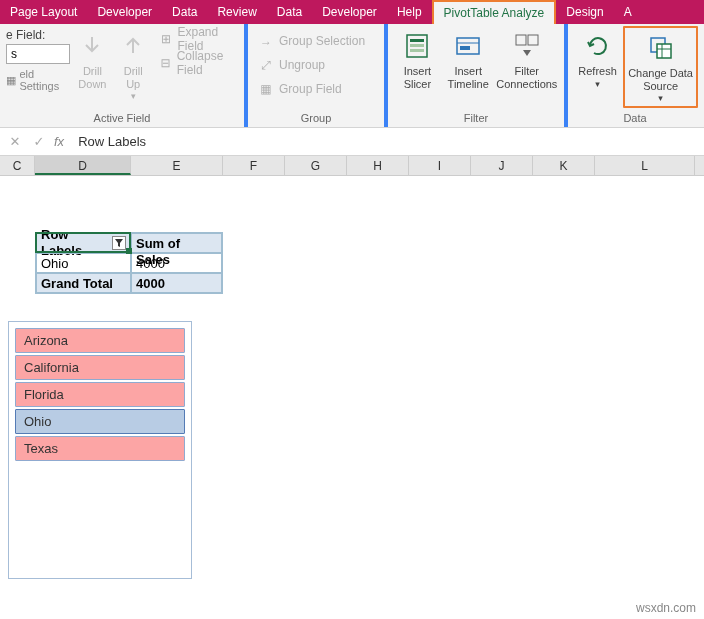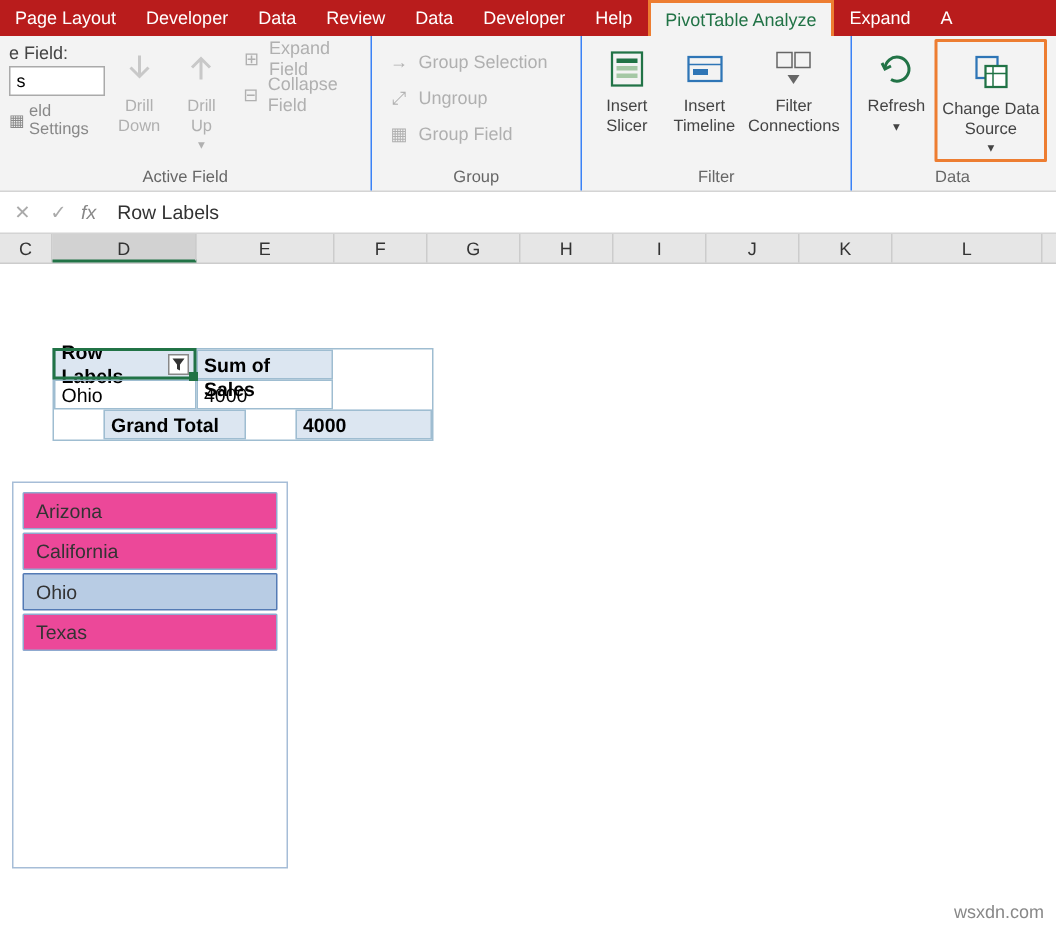--- a/index.html
+++ b/index.html
@@ -1,25 +1,25 @@
 <!DOCTYPE html>
 <html><head>
 <meta charset="utf-8">
 <style>
 * { box-sizing: border-box; margin: 0; padding: 0; font-family: "Segoe UI", Arial, sans-serif; }
 body { background: #fff; width: 704px; height: 619px; overflow: hidden; position: relative; font-size: 12px; }
 
 
-.tabs { display: flex; background: #b91c1c; color: #fff; height: 24px; align-items: center; font-size: 12px; }
+.tabs { display: flex; background: #be185d; color: #fff; height: 24px; align-items: center; font-size: 12px; }
 .tab { padding: 0 10px; height: 24px; display: flex; align-items: center; cursor: pointer; }
 .tab.active { background: #f3f3f3; color: #217346; border: 2px solid #ed7d31; border-bottom: none; font-weight: 500; }
 
 
 .ribbon { background: #f3f3f3; border-bottom: 1px solid #d4d4d4; height: 104px; display: flex; }
-.group { border-right: 1px solid #3b82f6; display: flex; flex-direction: column; justify-content: space-between; padding: 2px 4px 0 4px; }
+.group { border-right: 4px solid #3b82f6; display: flex; flex-direction: column; justify-content: space-between; padding: 2px 4px 0 4px; }
 .group-content { display: flex; align-items: flex-start; flex: 1; }
 .group-label { text-align: center; font-size: 11px; color: #666; padding: 2px 0 3px 0; }
 
 .btn-lg { display: flex; flex-direction: column; align-items: center; justify-content: flex-start; width: 52px; height: 82px; padding-top: 4px; color: #444; font-size: 11px; text-align: center; line-height: 1.15; cursor: pointer; }
 .btn-lg.disabled { color: #b0b0b0; }
 .btn-lg .icon { width: 32px; height: 32px; margin-bottom: 3px; display: flex; align-items: center; justify-content: center; }
 .btn-lg .caret { font-size: 9px; margin-top: 1px; }
 
 .btn-row { display: flex; flex-direction: column; justify-content: flex-start; gap: 2px; padding: 2px 2px; }
 .btn-sm { display: flex; align-items: center; gap: 5px; height: 22px; padding: 0 4px; font-size: 12px; color: #b0b0b0; cursor: pointer; }
@@ -58,51 +58,51 @@
 
 
 .pivot { position: absolute; left: 35px; top: 56px; border: 1px solid #9fbdd1; font-size: 13px; }
 .pivot-row { display: flex; }
 .pivot-cell { border: 0.5px solid #9fbdd1; padding: 2px 4px; height: 20px; line-height: 16px; }
 .ph { background: #dce6f1; font-weight: bold; }
 .ph.rl { width: 95px; display:flex; justify-content:space-between; align-items:center;}
 .ph.ss { width: 91px; }
 .pd.rl { width: 95px; }
 .pd.ss { width: 91px; text-align: left; }
-.gt { background: #dce6f1; font-weight: bold; margin-left: 33px; }
+.gt { background: #dce6f1; font-weight: bold; }
 .filter-icon { width:14px; height:14px; border:1px solid #888; background:#fff; display:flex; align-items:center; justify-content:center; font-size:9px; color:#333;}
 
 
 .active-cell { position: absolute; left: 35px; top: 56px; width: 96px; height: 21px; border: 2px solid #217346; pointer-events: none; }
 .active-cell::after { content:""; position:absolute; right:-3px; bottom:-3px; width:6px; height:6px; background:#217346; }
 
 
 .slicer { position: absolute; left: 8px; top: 145px; width: 184px; height: 258px; border: 1px solid #a6bdd7; background: #fff; padding: 4px; }
 .slicer-header { display: flex; align-items: center; justify-content: space-between; padding: 4px 4px 6px 4px; }
 .slicer-title { font-size: 14px; font-weight: 500; color: #1f497d; }
 .slicer-icons { display: flex; gap: 6px; color: #555; }
-.slicer-item { border: 1px solid #8faad0; background: #ec4899; margin: 2px 2px; padding: 4px 8px; font-size: 13px; color: #333; cursor: pointer; border-radius: 1px; }
+.slicer-item { border: 1px solid #8faad0; background: #fca5a5; margin: 2px 2px; padding: 4px 8px; font-size: 13px; color: #333; cursor: pointer; border-radius: 1px; }
 .slicer-item.selected { background: #b8cce4; border-color: #547bb5; }
 
 
 .watermark { position: absolute; right: 8px; bottom: 4px; font-size: 12px; color: #888; }
 </style>
 </head>
 <body>
 
 <div class="tabs">
   <div class="tab">Page Layout</div>
   <div class="tab">Developer</div>
   <div class="tab">Data</div>
   <div class="tab">Review</div>
   <div class="tab">Data</div>
   <div class="tab">Developer</div>
   <div class="tab">Help</div>
   <div class="tab active">PivotTable Analyze</div>
-  <div class="tab">Expand</div>
+  <div class="tab">Design</div>
   <div class="tab">A</div>
 </div>
 
 <div class="ribbon">
 
   <div class="group" style="width:248px">
     <div class="group-content">
       <div class="field-box">
         <div class="field-label">e Field:</div>
         <input class="field-input" value="s" style="">
@@ -277,18 +277,19 @@
       <div class="pivot-cell pd rl gt">Grand Total</div>
       <div class="pivot-cell pd ss gt">4000</div>
     </div>
   </div>
 
   <div class="active-cell"></div>
 
   <div class="slicer">
     <div class="slicer-item">Arizona</div>
     <div class="slicer-item">California</div>
+    <div class="slicer-item">Florida</div>
     <div class="slicer-item selected">Ohio</div>
     <div class="slicer-item">Texas</div>
   </div>
 
   <div class="watermark">wsxdn.com</div>
 </div>
 
 </body></html>

